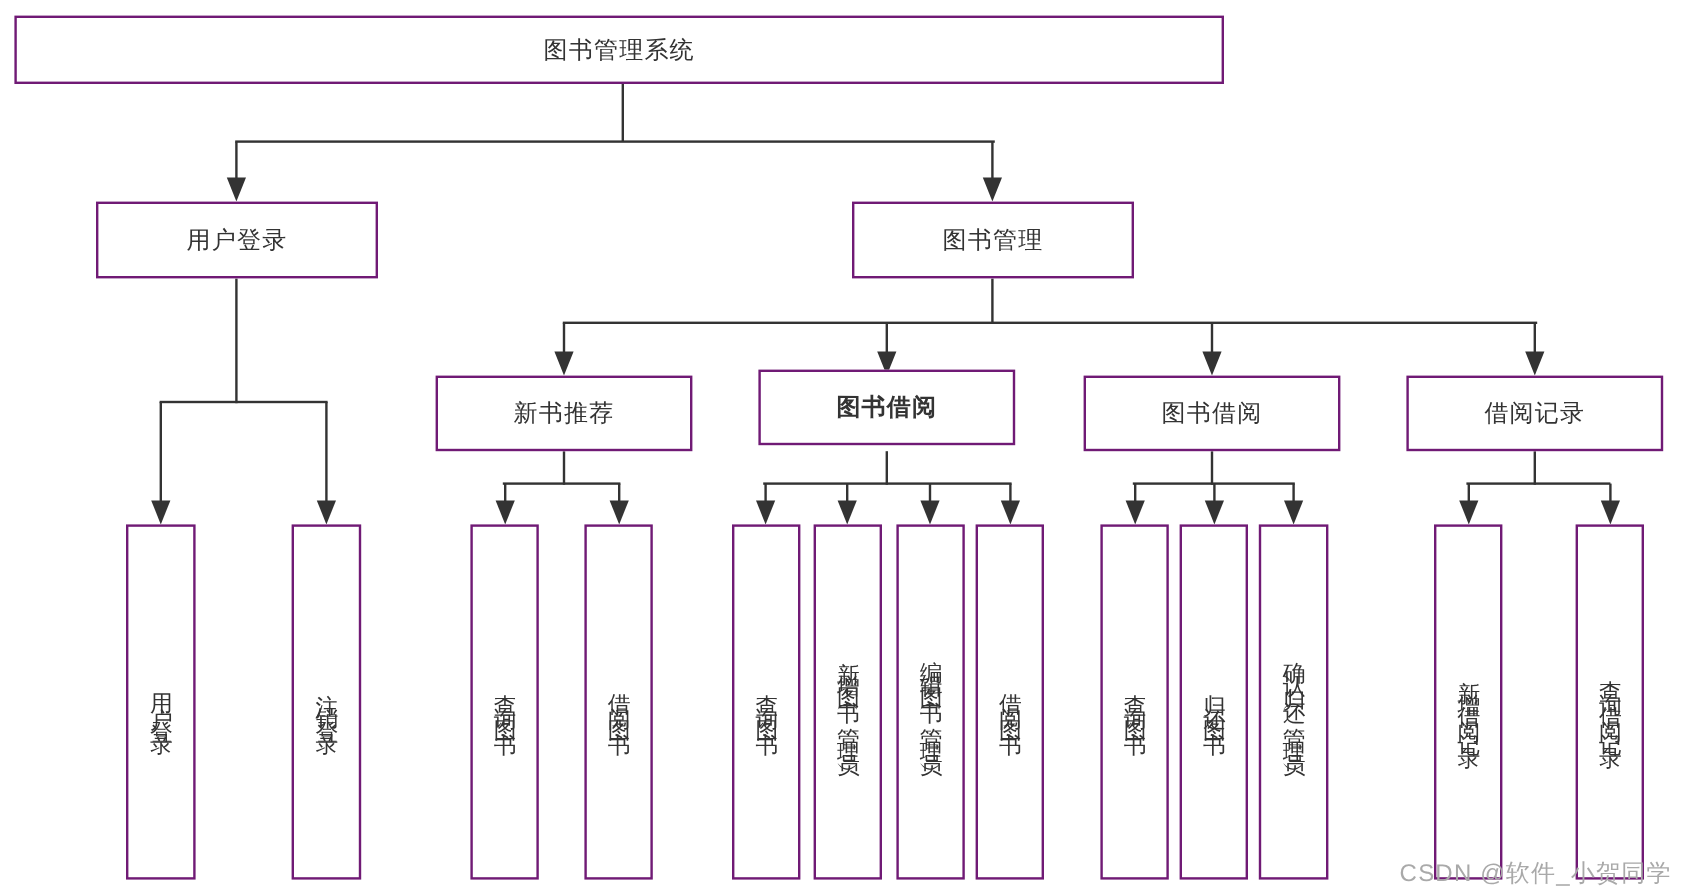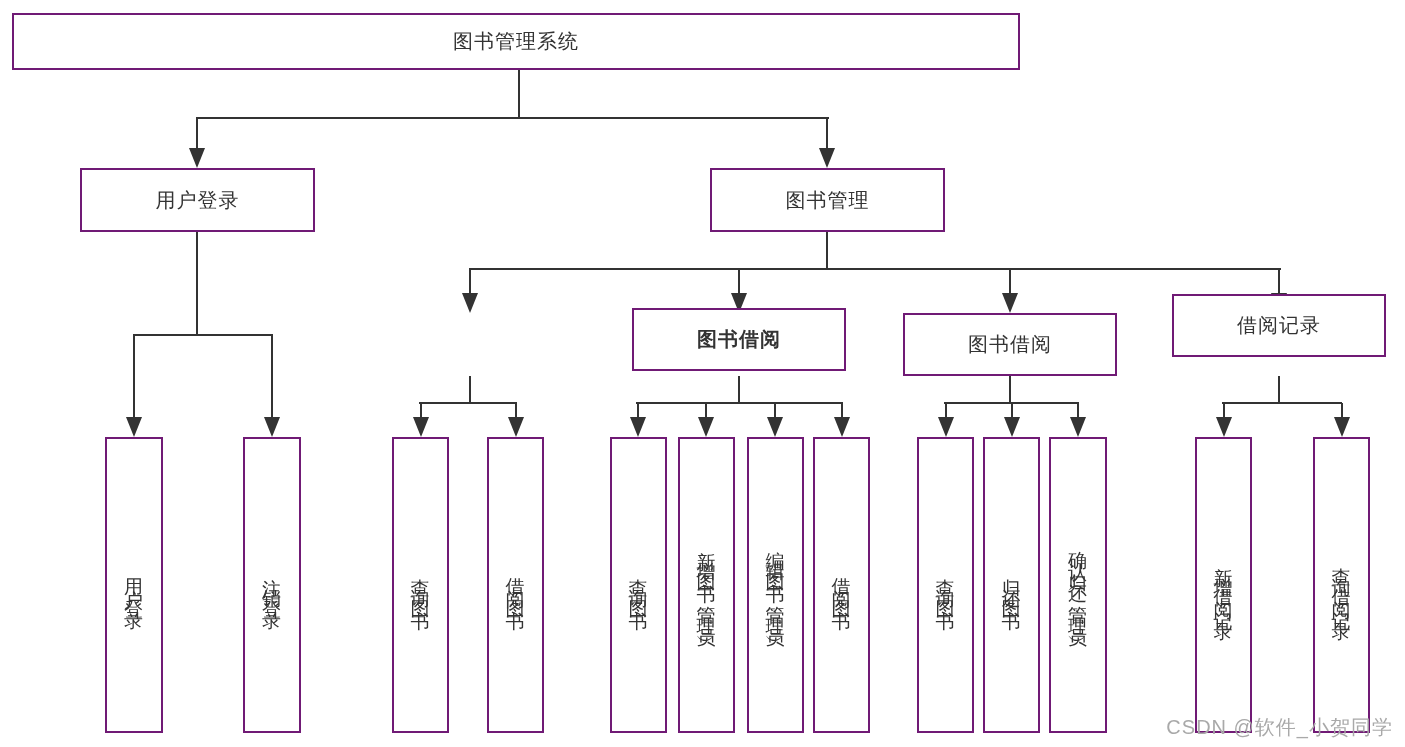--- a/index.html
+++ b/index.html
@@ -31,23 +31,24 @@
 </head>
 <body>
 
 <div class="stage">
 
   <div class="node h" style="left:12px;top:13px;width:1008px;height:57px;">图书管理系统</div>
 
   <div class="node h" style="left:80px;top:168px;width:235px;height:64px;">用户登录</div>
   <div class="node h" style="left:710px;top:168px;width:235px;height:64px;">图书管理</div>
 
+  <div class="node h" style="left:363px;top:313px;width:214px;height:63px;">新书推荐</div>
   <div class="node h" style="left:632px;top:308px;width:214px;height:63px;font-weight:bold;">图书借阅</div>
   <div class="node h" style="left:903px;top:313px;width:214px;height:63px;">图书借阅</div>
-  <div class="node h" style="left:1172px;top:294px;width:214px;height:63px;">借阅记录</div>
+  <div class="node h" style="left:1172px;top:313px;width:214px;height:63px;">借阅记录</div>
 
   <div class="node v" style="left:105px;top:437px;width:58px;height:296px;">用户登录</div>
   <div class="node v" style="left:243px;top:437px;width:58px;height:296px;">注销登录</div>
 
   <div class="node v" style="left:392px;top:437px;width:57px;height:296px;">查询图书</div>
   <div class="node v" style="left:487px;top:437px;width:57px;height:296px;">借阅图书</div>
 
   <div class="node v" style="left:610px;top:437px;width:57px;height:296px;">查询图书</div>
   <div class="node v" style="left:678px;top:437px;width:57px;height:296px;">新增图书（管理员）</div>
   <div class="node v" style="left:747px;top:437px;width:57px;height:296px;">编辑图书（管理员）</div>

